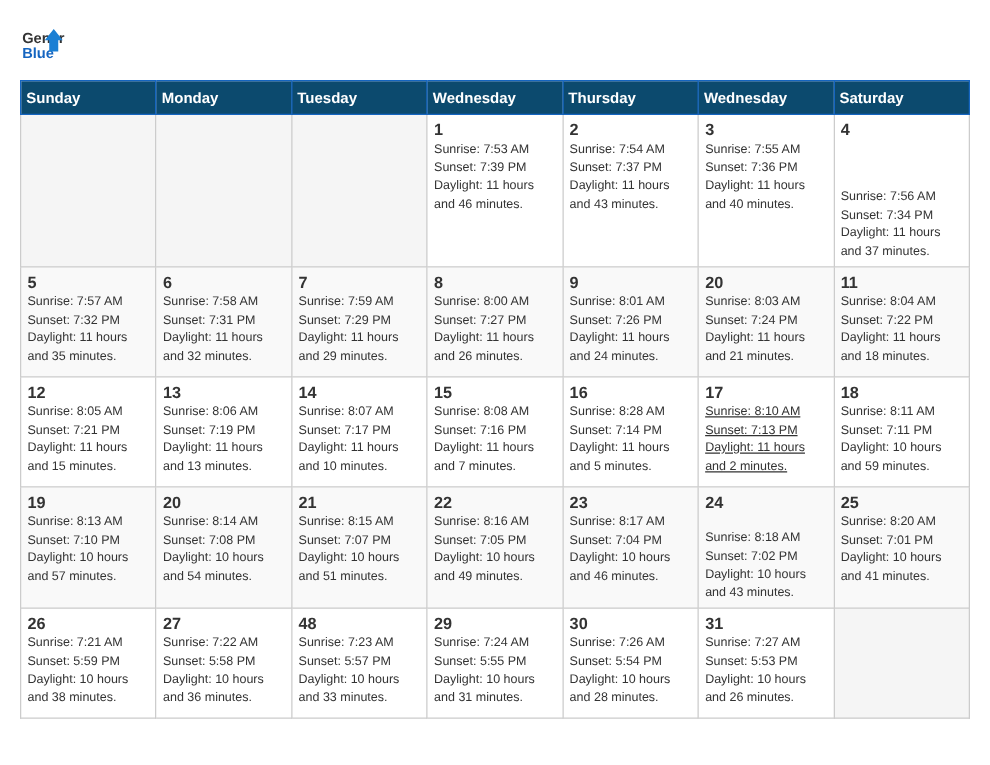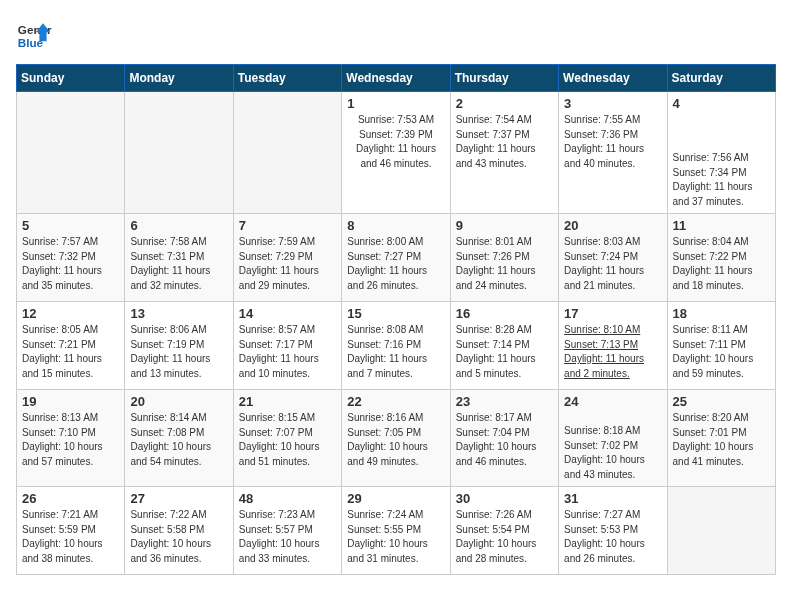--- a/index.html
+++ b/index.html
@@ -107,21 +107,21 @@
         <th>Saturday</th>
       </tr>
   </thead>
   <tbody id="calendar-body">
   <tr>
         <td class="empty"></td>
         <td class="empty"></td>
         <td class="empty"></td>
         <td>
           <span class="day-num">1</span>
-          <div class="day-info" style="white-space: pre-line; text-align: center;">Sunrise: 7:53 AM
+          <div class="day-info" style="white-space: pre-line;">Sunrise: 7:53 AM
 Sunset: 7:39 PM
 Daylight: 11 hours and 46 minutes.</div>
         </td>
         <td>
           <span class="day-num">2</span>
           <div class="day-info" style="white-space: pre-line;">Sunrise: 7:54 AM
 Sunset: 7:37 PM
 Daylight: 11 hours and 43 minutes.</div>
         </td>
         <td>
@@ -189,21 +189,21 @@
 Daylight: 11 hours and 15 minutes.</div>
         </td>
         <td>
           <span class="day-num">13</span>
           <div class="day-info" style="white-space: pre-line;">Sunrise: 8:06 AM
 Sunset: 7:19 PM
 Daylight: 11 hours and 13 minutes.</div>
         </td>
         <td>
           <span class="day-num">14</span>
-          <div class="day-info" style="white-space: pre-line;">Sunrise: 8:57 AM
+          <div class="day-info" style="white-space: pre-line;">Sunrise: 8:07 AM
 Sunset: 7:17 PM
 Daylight: 11 hours and 10 minutes.</div>
         </td>
         <td>
           <span class="day-num">15</span>
           <div class="day-info" style="white-space: pre-line;">Sunrise: 8:08 AM
 Sunset: 7:16 PM
 Daylight: 11 hours and 7 minutes.</div>
         </td>
         <td>

